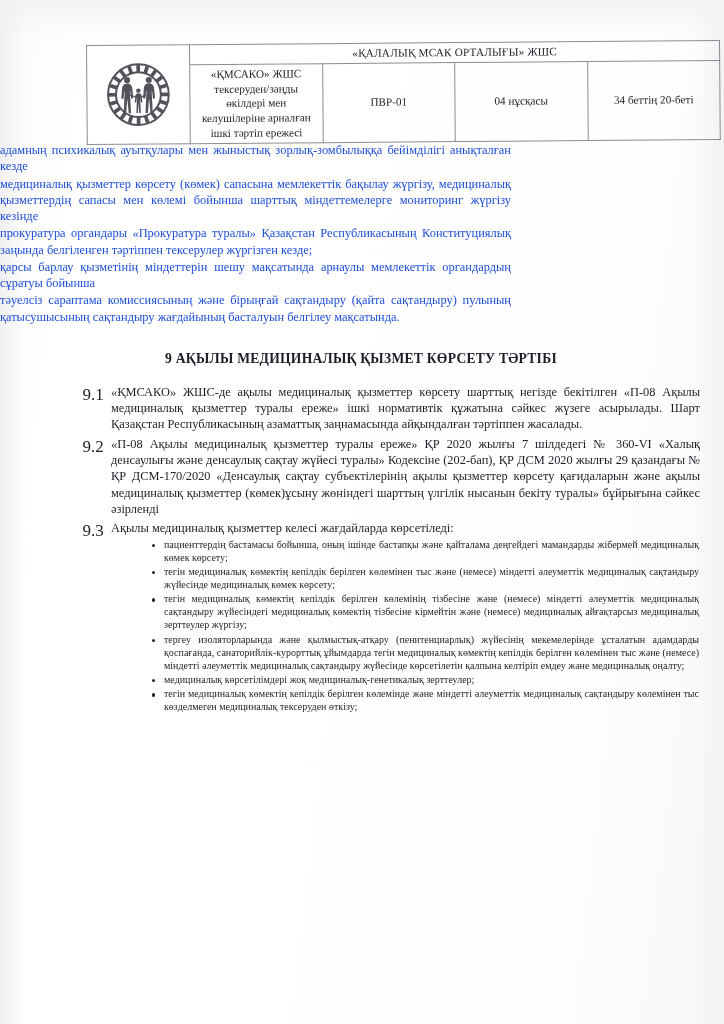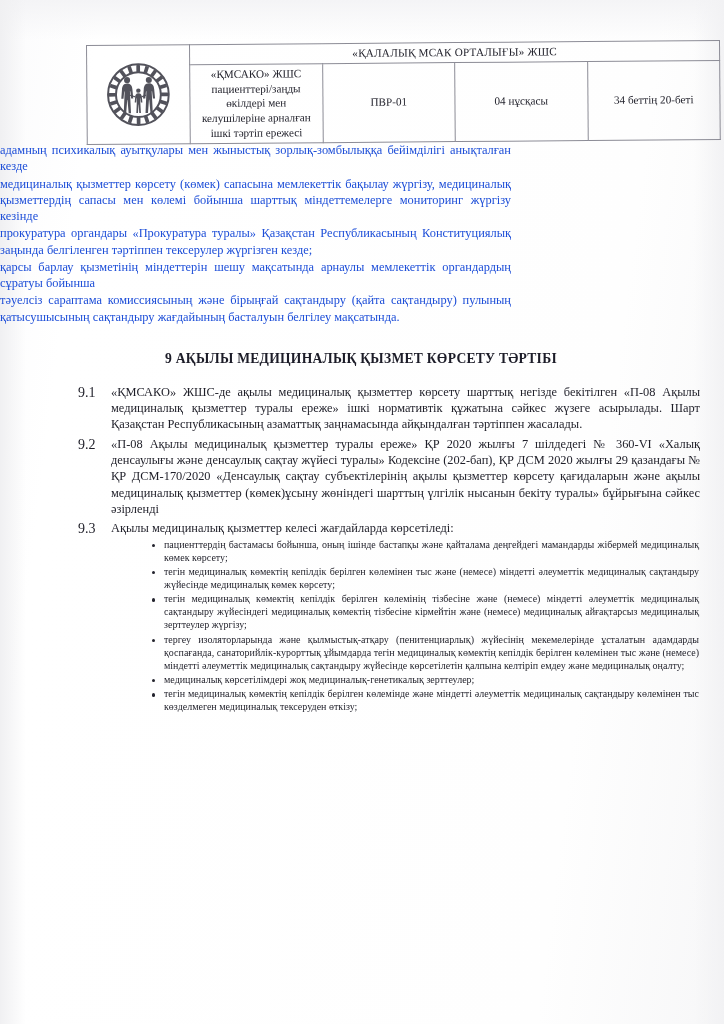--- a/index.html
+++ b/index.html
@@ -190,22 +190,22 @@
     line-height: 1.315;
     text-align: justify;
     text-justify: inter-word;
     color: #1e1e28;
   }
   .numbered-list > li > .num {
     position: absolute;
     left: 78px;
     top: 0;
     width: 30px;
-    text-align: left;
-    font-size: 14px;
+    text-align: center;
+    font-size: 17px;
     color: #1e1e28;
   }
 
   
   ul.sub-bullets {
     list-style: none;
     margin: 1px 0 0 0;
     padding: 0 0 0 53px;
   }
   ul.sub-bullets > li {
@@ -293,21 +293,21 @@
               </g>
 
               <path d="M37.5 50 L45.5 52.6 L45.2 54.4 L37.2 51.8 Z"></path>
               <path d="M61.5 50 L54.5 52.6 L54.8 54.4 L61.8 51.8 Z"></path>
             </g>
           </svg>
         </td>
         <td class="org-title-cell" colspan="4">«ҚАЛАЛЫҚ МСАК ОРТАЛЫҒЫ» ЖШС</td>
       </tr>
       <tr>
-        <td class="doc-name-cell">«ҚМСАКО» ЖШС пациенттері/заңды өкілдері мен келушілеріне арналған ішкі тәртіп ережесі</td>
+        <td class="doc-name-cell">«ҚМСАКО» ЖШС тексеруден/заңды өкілдері мен келушілеріне арналған ішкі тәртіп ережесі</td>
         <td class="code-cell">ПВР-01</td>
         <td class="version-cell">04 нұсқасы</td>
         <td class="page-cell">34 беттің 20-беті</td>
       </tr>
     </tbody>
       </table>
   </div>
 
   <div class="body-block">
 

